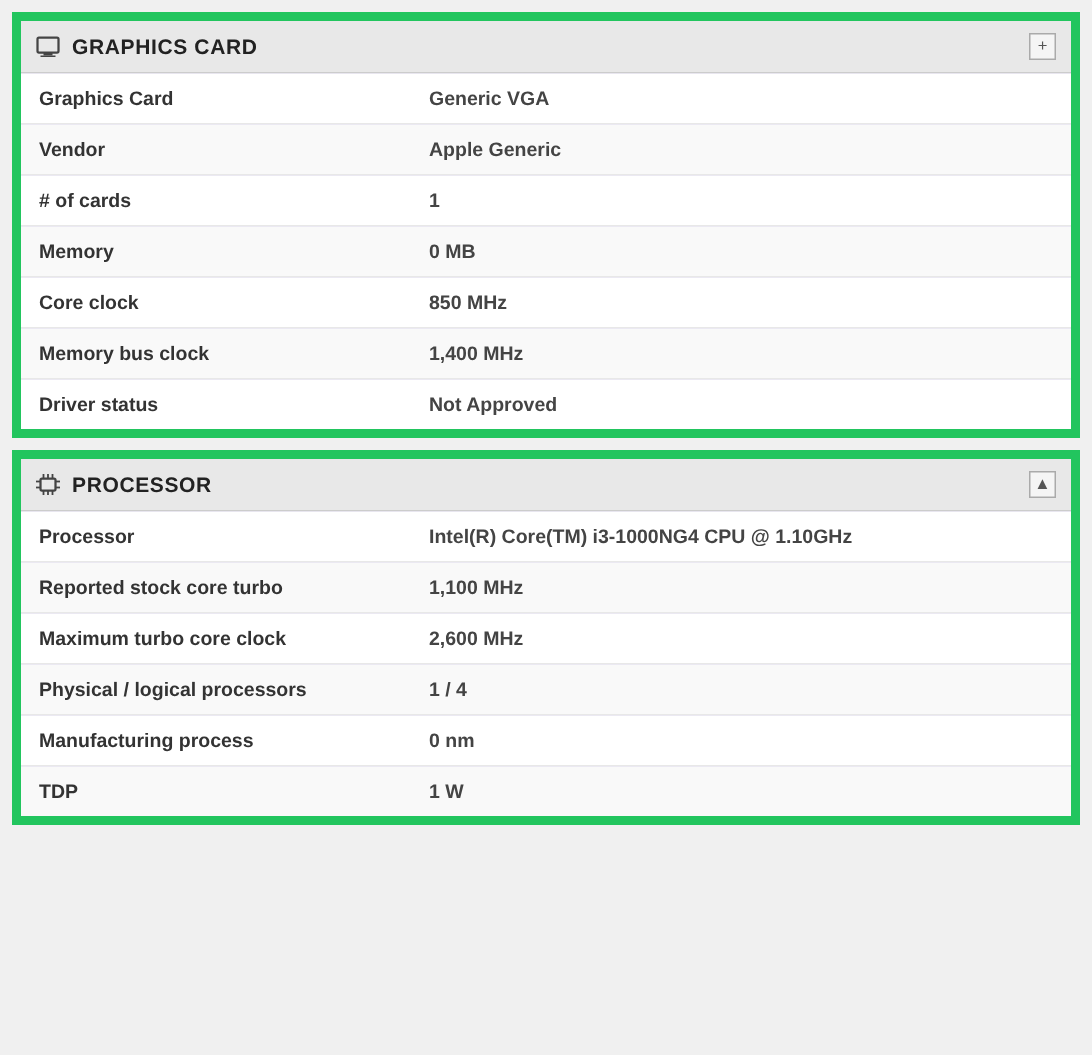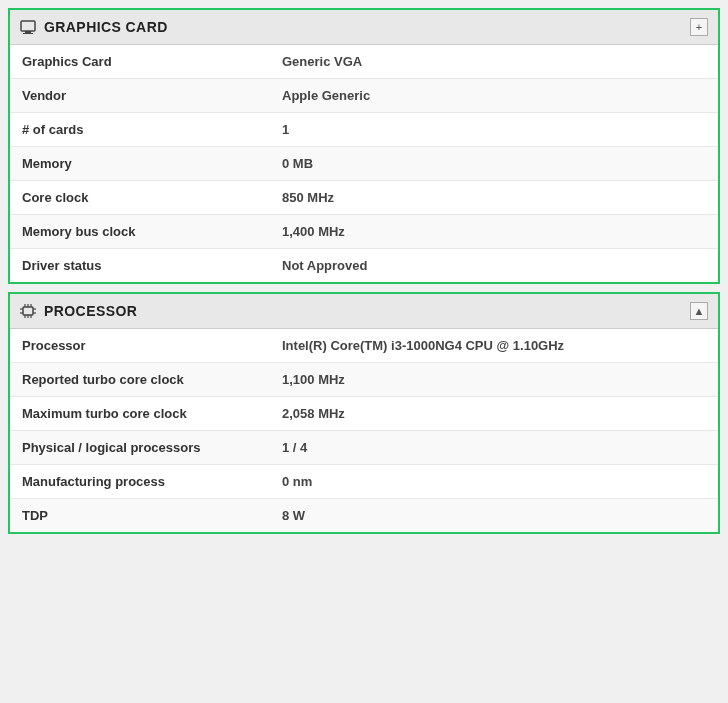--- a/index.html
+++ b/index.html
@@ -12,21 +12,21 @@
       font-family: Arial, sans-serif;
       font-size: 13px;
       background: #f0f0f0;
       color: #333;
       width: 728px;
     }
 
     .section {
       background: #c4b5fd;
       margin: 8px;
-      border: 2px solid #22c55e;
+      border: 6px solid #22c55e;
     }
 
     .section-header {
       display: flex;
       align-items: center;
       justify-content: space-between;
       background: #e8e8e8;
       padding: 8px 10px;
       border-bottom: 1px solid #ccc;
     }
@@ -183,34 +183,34 @@
       <span>▲</span>
     </div>
   </div>
   <table class="info-table">
     <tbody id="cpu-tbody">
         <tr>
       <td>Processor</td>
       <td>Intel(R) Core(TM) i3-1000NG4 CPU @ 1.10GHz</td>
     </tr>
         <tr>
-      <td>Reported turbo core clock</td>
+      <td>Reported stock core turbo</td>
       <td>1,100 MHz</td>
     </tr>
         <tr>
       <td>Maximum turbo core clock</td>
-      <td>2,058 MHz</td>
+      <td>2,600 MHz</td>
     </tr>
         <tr>
       <td>Physical / logical processors</td>
       <td>1 / 4</td>
     </tr>
         <tr>
       <td>Manufacturing process</td>
       <td>0 nm</td>
     </tr>
         <tr>
       <td>TDP</td>
-      <td>8 W</td>
+      <td>1 W</td>
     </tr>
       </tbody>
   </table>
 </div>
 
 </body></html>

